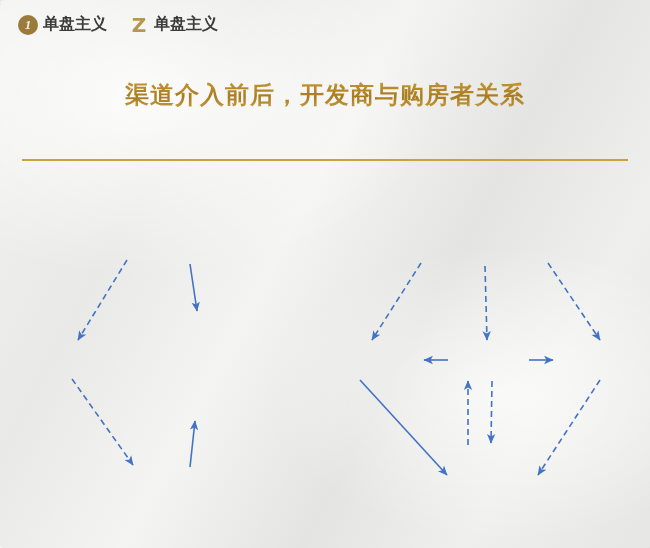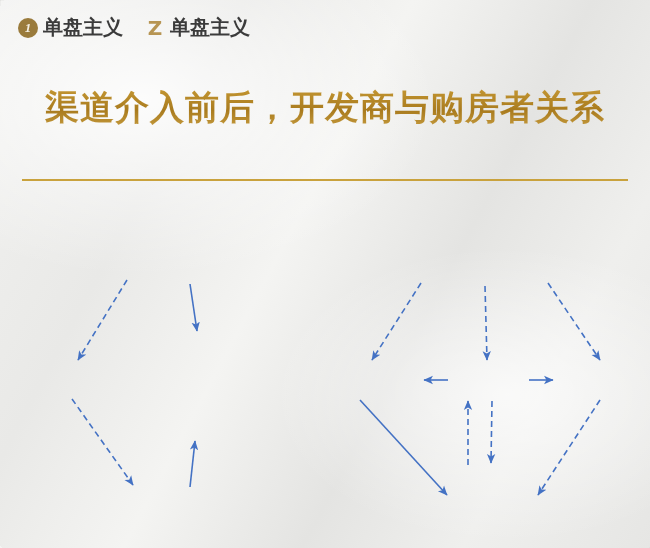--- a/index.html
+++ b/index.html
@@ -68,35 +68,35 @@
     width: 20px;
     height: 20px;
     color: #b79553;
     font-size: 20px;
     font-weight: bold;
     line-height: 20px;
     text-align: center;
     font-family: "DejaVu Sans", sans-serif;
   }
   .brand-name {
-    font-size: 20px;
+    font-size: 16px;
     font-weight: bold;
     color: #3b3b3b;
     letter-spacing: 0px;
   }
 
   
   .title {
     position: absolute;
     left: 0;
     top: 58px;
     width: 650px;
     text-align: center;
     font-family: "DejaVu Serif", "Liberation Serif", serif;
-    font-size: 34px;
+    font-size: 24px;
     font-weight: bold;
     letter-spacing: 1px;
     color: #b8892a;
     background: linear-gradient(180deg, #c79a35 0%, #a97b1e 55%, #caa043 100%);
     -webkit-background-clip: text;
     background-clip: text;
     -webkit-text-fill-color: transparent;
   }
   .title-rule {
     position: absolute;

